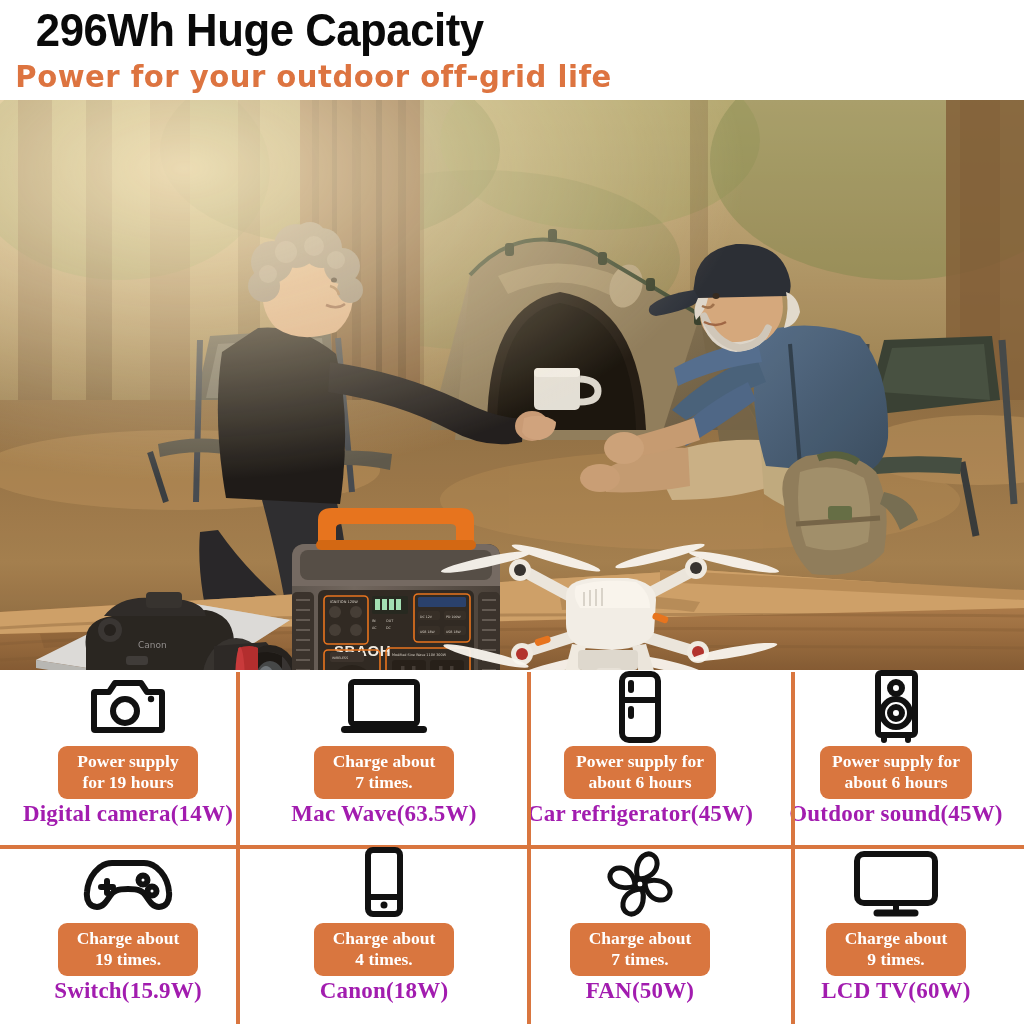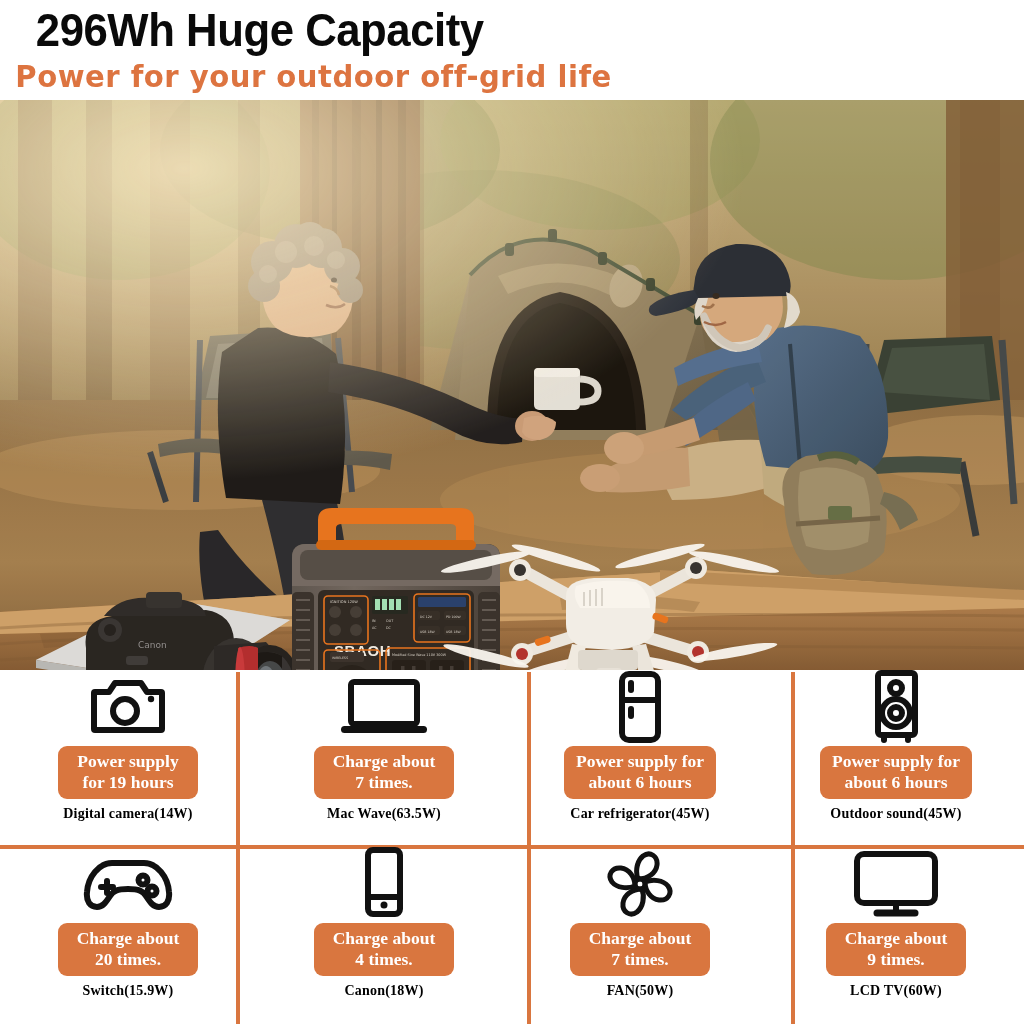--- a/index.html
+++ b/index.html
@@ -94,23 +94,23 @@
     text-align: center;
     padding: 5px 12px 6px 12px;
     margin-top: 2px;
     min-width: 140px;
     box-sizing: border-box;
   }
   .badge span { display: block; white-space: nowrap; }
   .cell-label {
     font-family: "Liberation Serif", serif;
     font-weight: bold;
-    font-size: 14px;
+    font-size: 23px;
     line-height: 22px;
-    color: #000000;
+    color: #a21caf;
     margin-top: 4px;
     letter-spacing: 0.2px;
     white-space: nowrap;
   }
 
   
   .v-div {
     position: absolute;
     top: 0;
     bottom: 0;
@@ -624,21 +624,21 @@
         <div class="cell-icon">
           <svg width="92" height="62" viewBox="0 0 92 62" fill="none" stroke="#111" stroke-width="6">
             <path d="M30 10h32c13 0 24 14 25 29 1 9-3 15-10 15-6 0-9-5-13-11-3-5-7-7-18-7s-15 2-18 7c-4 6-7 11-13 11-7 0-11-6-10-15C6 24 17 10 30 10z" stroke-linejoin="round"></path>
             <path d="M25 28v12M19 34h12" stroke-linecap="round"></path>
             <circle cx="61" cy="27" r="4.5"></circle>
             <circle cx="70" cy="38" r="4.5"></circle>
           </svg>
         </div>
         <div class="badge">
           <span>Charge about</span>
-          <span>20 times.</span>
+          <span>19 times.</span>
         </div>
         <div class="cell-label">Switch(15.9W)</div>
       </div>
 
       <div class="cell">
         <div class="cell-icon">
           <svg width="48" height="74" viewBox="0 0 48 74" fill="none" stroke="#111" stroke-width="6">
             <rect x="8" y="3" width="32" height="64" rx="5"></rect>
             <path d="M8 50h32"></path>
             <circle cx="24" cy="58" r="3.5" fill="#111" stroke="none"></circle>

